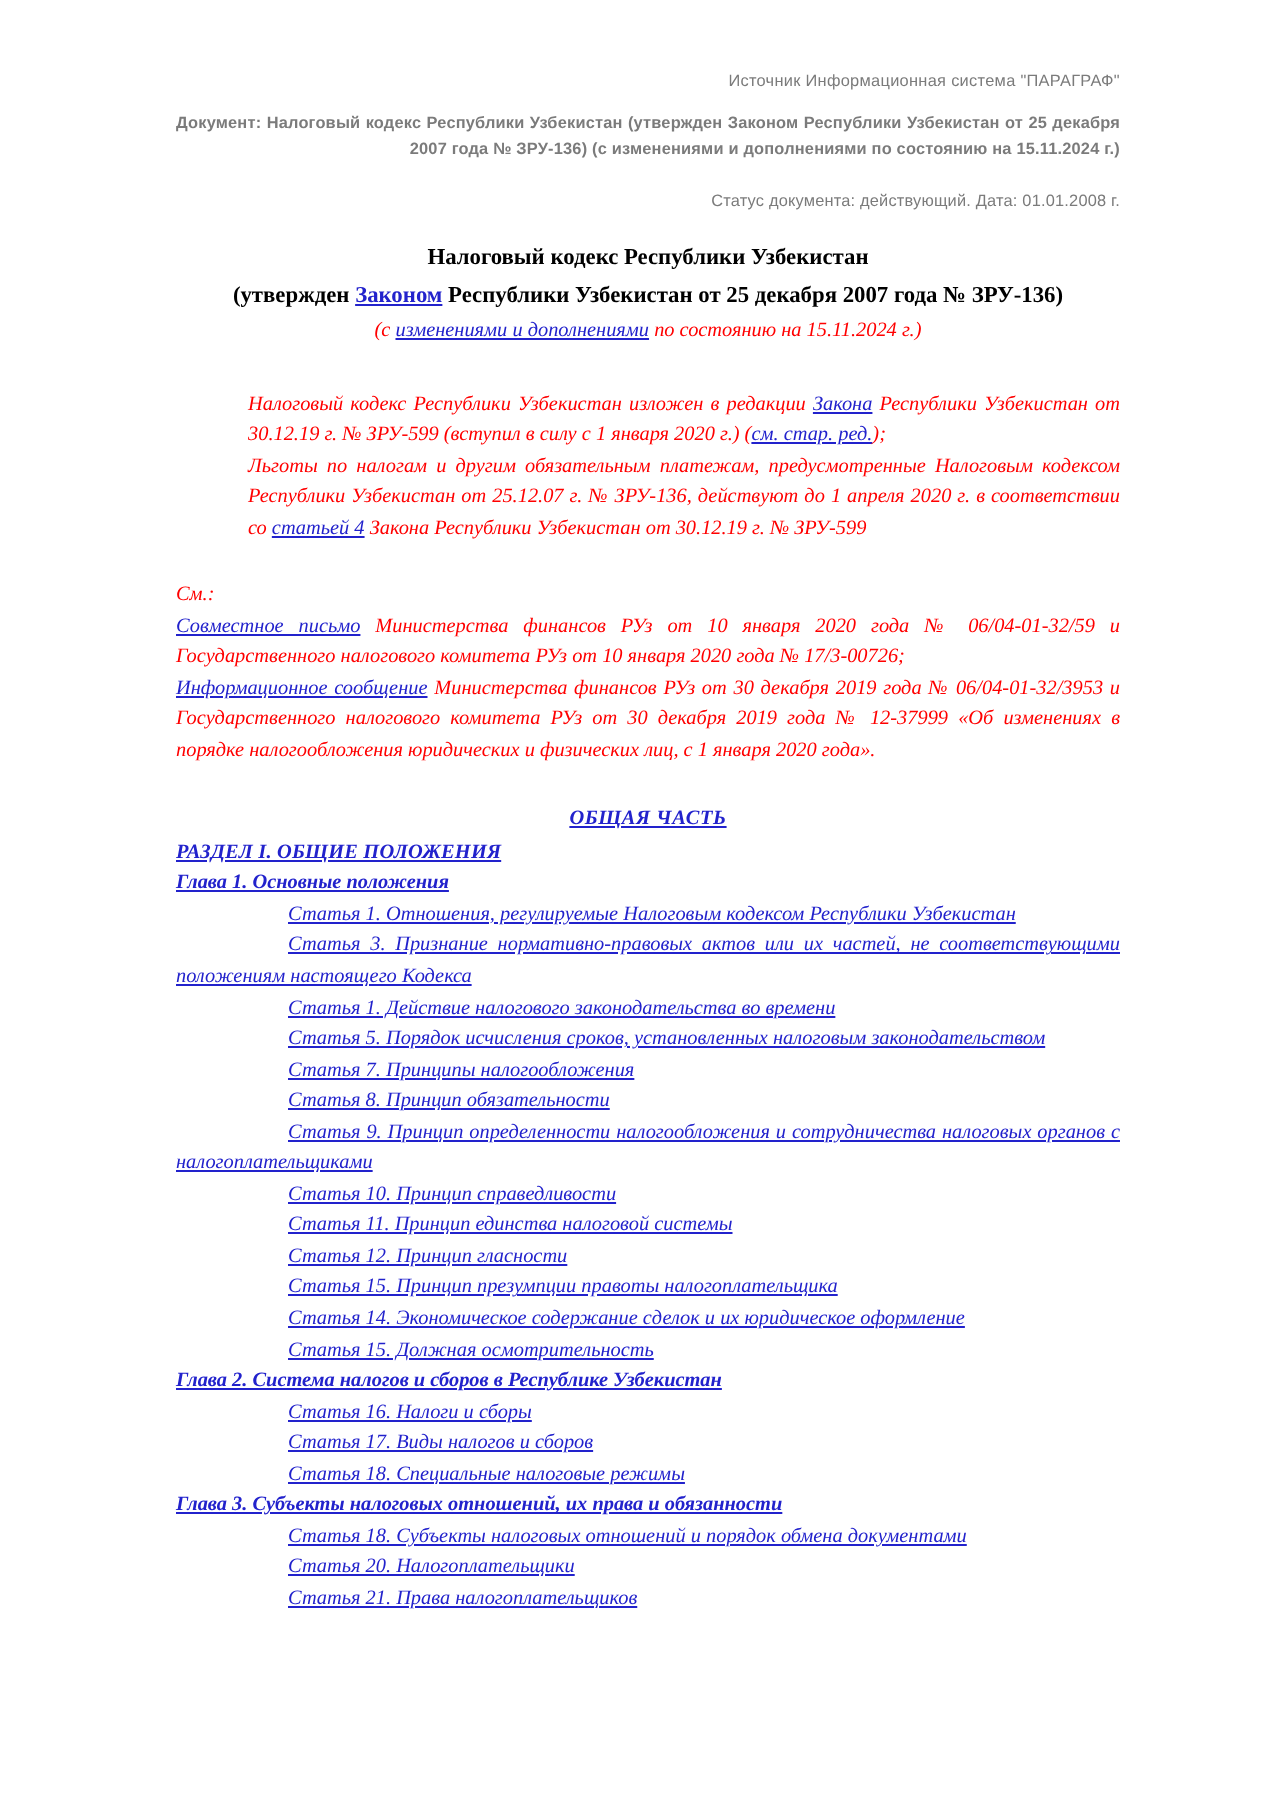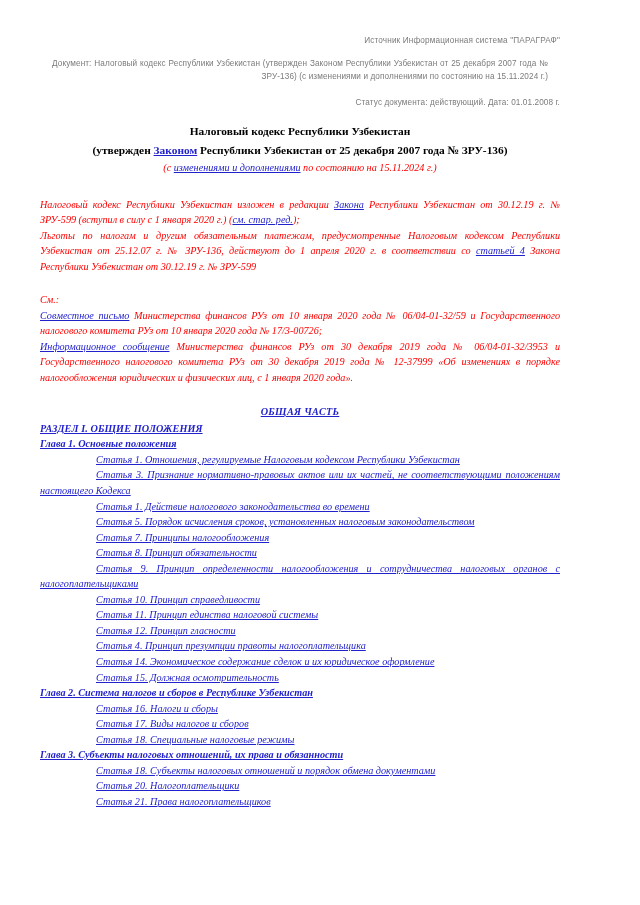--- a/index.html
+++ b/index.html
@@ -12,41 +12,42 @@
     height: 905px;
     font-family: "Liberation Serif", "DejaVu Serif", serif;
     color: #000000;
     overflow: hidden;
   }
   .page {
     position: relative;
     width: 640px;
     height: 905px;
     box-sizing: border-box;
-    padding: 36px 80px 0 40px;
+    padding: 36px 80px 0 88px;
   }
 
   
   .src-line {
     text-align: right;
     font-family: "Liberation Sans", "DejaVu Sans", sans-serif;
     font-size: 8.2px;
     color: #7b7b7b;
     letter-spacing: .15px;
     margin: 0 0 10px 0;
   }
   .doc-line {
     text-align: justify;
     text-align-last: right;
     font-family: "Liberation Sans", "DejaVu Sans", sans-serif;
     font-size: 8.2px;
     color: #7b7b7b;
     line-height: 1.62;
     letter-spacing: .1px;
-    margin: 12px;
+    margin: 0;
+    font-weight: bold;
   }
   .status-line {
     text-align: right;
     font-family: "Liberation Sans", "DejaVu Sans", sans-serif;
     font-size: 8.2px;
     color: #7b7b7b;
     letter-spacing: .1px;
     margin: 14px 0 0 0;
   }
 
@@ -87,21 +88,21 @@
 
   
   .note {
     color: #ff0000;
     font-style: italic;
     font-size: 10.2px;
     line-height: 1.52;
     text-align: justify;
     margin: 0;
   }
-  .note-block-1 { margin-top: 20px; }
+  .note-block-1 { margin-top: 20px; margin-left: 36px; }
   .note-block-2 { margin-top: 18px; }
   .note p { margin: 0; }
 
   
   .toc {
     margin-top: 19px;
     font-size: 10.2px;
     line-height: 1.525;
   }
   .toc-head {
@@ -176,21 +177,21 @@
     <div class="statya short"><a href="#">Статья 1. Отношения, регулируемые Налоговым кодексом Республики Узбекистан</a></div>
     <div class="statya"><a href="#">Статья 3. Признание нормативно-правовых актов или их частей, не соответствующими положениям настоящего Кодекса</a></div>
     <div class="statya short"><a href="#">Статья 1. Действие налогового законодательства во времени</a></div>
     <div class="statya"><a href="#">Статья 5. Порядок исчисления сроков, установленных налоговым законодательством</a></div>
     <div class="statya short"><a href="#">Статья 7. Принципы налогообложения</a></div>
     <div class="statya short"><a href="#">Статья 8. Принцип обязательности</a></div>
     <div class="statya"><a href="#">Статья 9. Принцип определенности налогообложения и сотрудничества налоговых органов с налогоплательщиками</a></div>
     <div class="statya short"><a href="#">Статья 10. Принцип справедливости</a></div>
     <div class="statya short"><a href="#">Статья 11. Принцип единства налоговой системы</a></div>
     <div class="statya short"><a href="#">Статья 12. Принцип гласности</a></div>
-    <div class="statya short"><a href="#">Статья 4. Принцип презумпции правоты налогоплательщика</a></div>
+    <div class="statya short"><a href="#">Статья 15. Принцип презумпции правоты налогоплательщика</a></div>
     <div class="statya short"><a href="#">Статья 14. Экономическое содержание сделок и их юридическое оформление</a></div>
     <div class="statya short"><a href="#">Статья 15. Должная осмотрительность</a></div>
 
     <div class="glava">
       <a href="#">Глава 2. Система налогов и сборов в Республике Узбекистан</a>
     </div>
 
     <div class="statya short"><a href="#">Статья 16. Налоги и сборы</a></div>
     <div class="statya short"><a href="#">Статья 17. Виды налогов и сборов</a></div>
     <div class="statya short"><a href="#">Статья 18. Специальные налоговые режимы</a></div>

